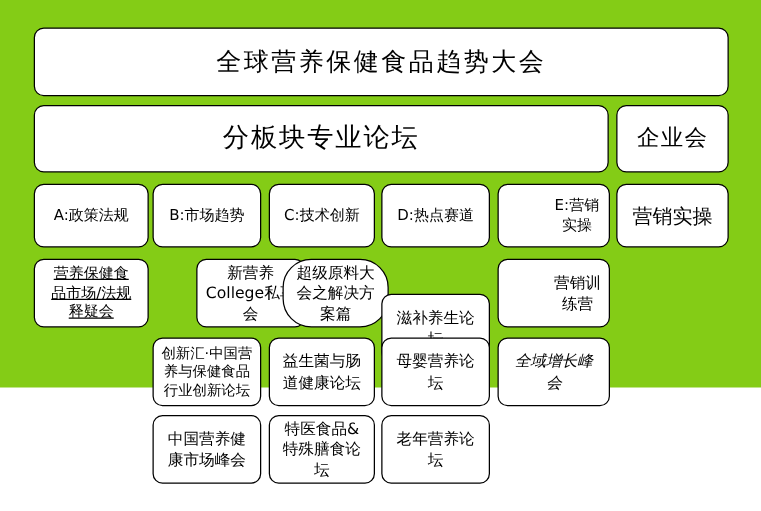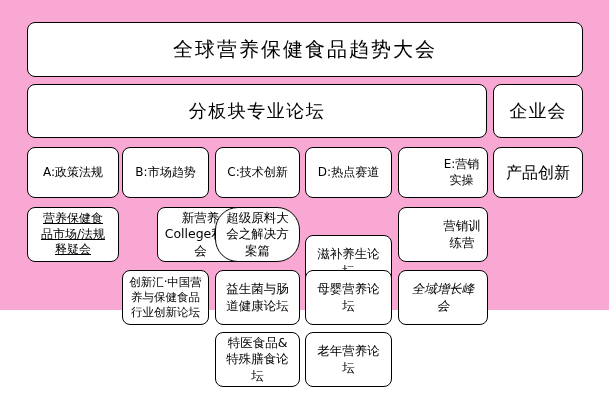--- a/index.html
+++ b/index.html
@@ -11,58 +11,58 @@
     width: 609px;
     height: 409px;
     position: relative;
     font-family: "DejaVu Sans", "Liberation Sans", sans-serif;
     color: #000000;
   }
   .canvas {
     position: absolute;
     left: 0; top: 0;
     width: 609px; height: 310px;
-    background: #f9a8d4;
+    background: #84cc16;
   }
   .box {
     position: absolute;
     box-sizing: border-box;
     background: #ffffff;
     border: 1.4px solid #000000;
     border-radius: 8px;
     display: flex;
     align-items: center;
     justify-content: center;
     text-align: center;
     white-space: pre-line;
     line-height: 1.32;
     padding: 1px 2px;
     color: #000000;
   }
   
   #n-title { left: 27px; top: 22px; width: 556px; height: 55px; font-size: 20px; letter-spacing: 2px; }
   
-  #n-sub   { left: 27px; top: 84px; width: 460px; height: 54px; font-size: 18px; letter-spacing: 1.5px; }
+  #n-sub   { left: 27px; top: 84px; width: 460px; height: 54px; font-size: 21px; letter-spacing: 1.5px; }
   #n-ent   { left: 493px; top: 84px; width: 90px; height: 54px; font-size: 18px; letter-spacing: 1px; }
   
   .track { top: 147px; height: 51px; font-size: 12px; }
   #n-a  { left: 27px;  width: 92px; }
   #n-b  { left: 122px; width: 87px; }
   #n-c  { left: 215px; width: 85px; }
   #n-d  { left: 305px; width: 87px; }
   #n-e  { left: 398px; width: 90px; padding-left: 39px; }
   #n-pi { left: 493px; top: 147px; width: 90px; height: 51px; font-size: 16px; }
   
   .sess { font-size: 12.5px; height: 55px; }
   .r4 { top: 207px; }
   .r5 { top: 270px; }
   .r6 { top: 332px; }
   #n-a1 { left: 27px;  width: 92px; font-size: 12px; text-decoration: underline; }
   #n-b1 { left: 122px; width: 87px; margin-left: 35px; }
-  #n-c1 { left: 215px; width: 85px; border-radius: 23px; }
+  #n-c1 { left: 226px; width: 85px; border-radius: 23px; }
   #n-d1 { left: 305px; width: 87px; margin-top: 28px; }
   #n-e1 { left: 398px; width: 90px; padding-left: 40px; }
   #n-b2 { left: 122px; width: 87px; font-size: 11.5px; }
   #n-c2 { left: 215px; width: 85px; }
   #n-d2 { left: 305px; width: 87px; }
   #n-e2 { left: 398px; width: 90px; font-style: italic; }
   #n-b3 { left: 122px; width: 87px; }
   #n-c3 { left: 215px; width: 85px; }
   #n-d3 { left: 305px; width: 87px; }
 </style>
@@ -74,21 +74,21 @@
   <div class="box" id="n-title">全球营养保健食品趋势大会</div>
 
   <div class="box" id="n-sub">分板块专业论坛</div>
   <div class="box" id="n-ent">企业会</div>
 
   <div class="box track" id="n-a">A:政策法规</div>
   <div class="box track" id="n-b">B:市场趋势</div>
   <div class="box track" id="n-c">C:技术创新</div>
   <div class="box track" id="n-d">D:热点赛道</div>
   <div class="box track" id="n-e">E:营销实操</div>
-  <div class="box" id="n-pi">产品创新</div>
+  <div class="box" id="n-pi">营销实操</div>
 
   <div class="box sess r4" id="n-a1">营养保健食
 品市场/法规
 释疑会</div>
   <div class="box sess r4" id="n-b1">新营养
 College私享
 会</div>
   <div class="box sess r4" id="n-c1">超级原料大
 会之解决方
 案篇</div>
@@ -99,19 +99,21 @@
   <div class="box sess r5" id="n-c2">益生菌与肠
 道健康论坛</div>
   <div class="box sess r5" id="n-b2">创新汇·中国营
 养与保健食品
 行业创新论坛</div>
   <div class="box sess r5" id="n-d2">母婴营养论
 坛</div>
   <div class="box sess r5" id="n-e2">全域增长峰
 会</div>
 
+  <div class="box sess r6" id="n-b3">中国营养健
+康市场峰会</div>
   <div class="box sess r6" id="n-c3">特医食品&amp;
 特殊膳食论
 坛</div>
   <div class="box sess r6" id="n-d3">老年营养论
 坛</div>
 
 </div>
 
 </body></html>

